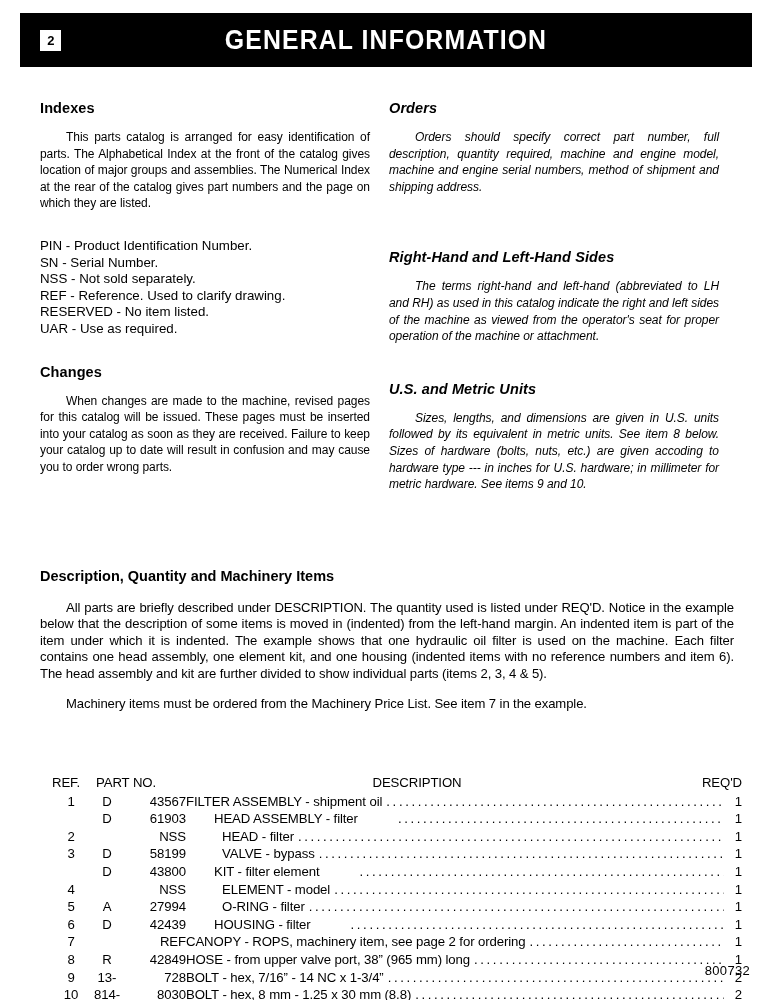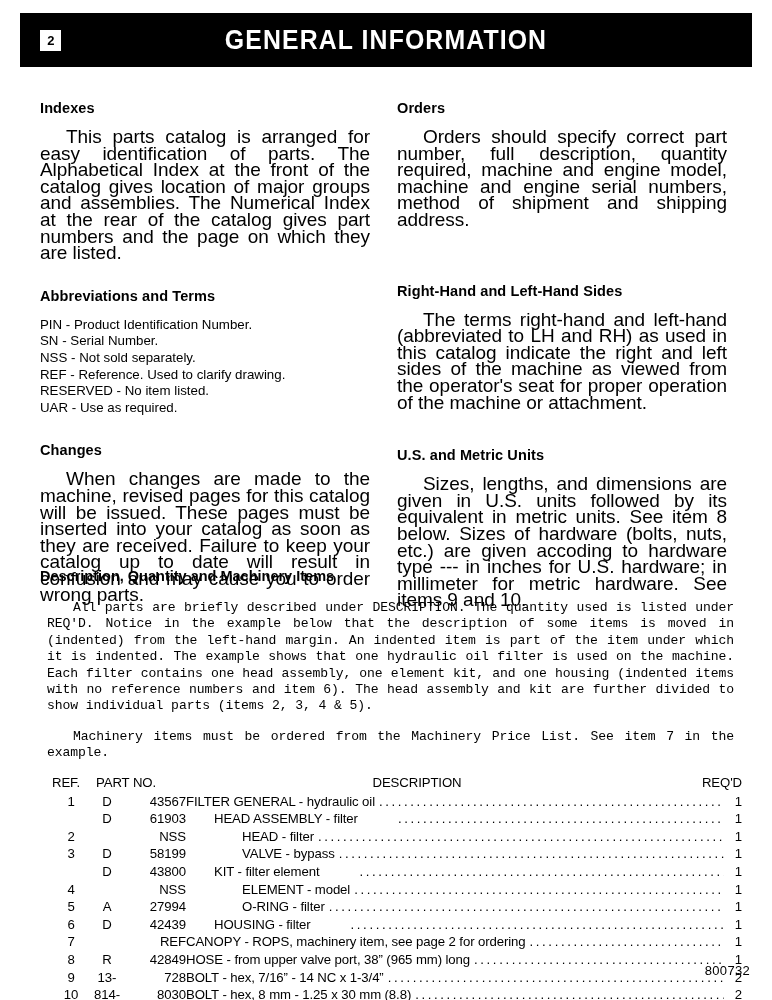--- a/index.html
+++ b/index.html
@@ -56,34 +56,34 @@
     left: 0;
     top: 100px;
     width: 772px;
     display: flex;
   }
   .col {
     width: 330px;
     box-sizing: border-box;
   }
   .col-left  { margin-left: 40px; }
-  .col-right { margin-left: 27px; }
+  .col-right { margin-left: 19px; font-style: italic; }
 
   h2.sec-head {
     font-size: 14.5px;
     font-weight: bold;
     margin: 0 0 13px 0;
     letter-spacing: 0.1px;
   }
   .sec {
     margin-bottom: 22px;
   }
   .sec p {
     margin: 0;
-    font-size: 19px;
+    font-size: 12px;
     line-height: 16.6px;
     text-align: justify;
     text-indent: 26px;
     letter-spacing: -0.05px;
   }
 
   .abbr-list {
     font-size: 13.3px;
     line-height: 16.6px;
   }
@@ -96,27 +96,26 @@
     top: 568px;
     width: 694px;
   }
   .wide h2 {
     font-size: 14.5px;
     font-weight: bold;
     text-align: left;
     margin: 0 0 16px 0;
   }
   .wide p {
-    margin: 0 0 14px 7px;
+    margin: 0 0 14px 0;
     font-size: 13.1px;
     line-height: 16.4px;
     text-align: justify;
     text-indent: 26px;
     letter-spacing: -0.1px;
-    font-family: Liberation Mono, monospace;
   }
 
   
   .parts {
     position: absolute;
     left: 52px;
     top: 750px;
     width: 690px;
     font-size: 13.2px;
     line-height: 17.6px;
@@ -170,21 +169,21 @@
     margin-bottom: 1px;
   }
   .hrow .h-ref  { width: 38px; flex: 0 0 38px; text-align: left; }
   .hrow .h-pn   { width: 96px; flex: 0 0 96px; text-align: left; padding-left: 6px; }
   .hrow .h-desc { flex: 1 1 auto; text-align: center; padding-right: 48px; }
   .hrow .h-qty  { width: 52px; flex: 0 0 52px; text-align: right; }
 
   
   .ind0 { padding-left: 0; }
   .ind1 { padding-left: 28px; gap: 36px; }
-  .ind2 { padding-left: 56px; }
+  .ind2 { padding-left: 36px; }
 
   .footer-code {
     position: absolute;
     right: 22px;
     top: 963px;
     font-size: 13px;
     font-weight: normal;
     letter-spacing: 0.3px;
   }
 </style>
@@ -199,21 +198,20 @@
 <div class="columns">
 
   <div class="col col-left">
 
     <div class="sec">
       <h2 class="sec-head">Indexes</h2>
       <p>This parts catalog is arranged for easy identification of parts. The Alphabetical Index at the front of the catalog gives location of major groups and assemblies. The Numerical Index at the rear of the catalog gives part numbers and the page on which they are listed.</p>
     </div>
 
     <div class="sec" style="margin-top:26px;">
-      <h2 class="sec-head">Abbreviations and Terms</h2>
       <div class="abbr-list">
         <div>PIN - Product Identification Number.</div>
         <div>SN - Serial Number.</div>
         <div>NSS - Not sold separately.</div>
         <div>REF - Reference. Used to clarify drawing.</div>
         <div>RESERVED - No item listed.</div>
         <div>UAR - Use as required.</div>
       </div>
     </div>
 
@@ -256,21 +254,21 @@
     <div class="h-pn">PART NO.</div>
     <div class="h-desc">DESCRIPTION</div>
     <div class="h-qty">REQ'D</div>
   </div>
   <div id="parts-rows">
       <div class="prow">
         <div class="c-ref">1</div>
         <div class="c-pfx">D</div>
         <div class="c-pn">43567</div>
         <div class="c-desc ind0">
-          <span class="desc-text">FILTER GENERAL - hydraulic oil</span>
+          <span class="desc-text">FILTER ASSEMBLY - shipment oil</span>
           <span class="leader">........................................................................................................................</span>
         </div>
         <div class="c-qty">1</div>
       </div>
       <div class="prow">
         <div class="c-ref"></div>
         <div class="c-pfx">D</div>
         <div class="c-pn">61903</div>
         <div class="c-desc ind1">
           <span class="desc-text">HEAD ASSEMBLY - filter</span>

